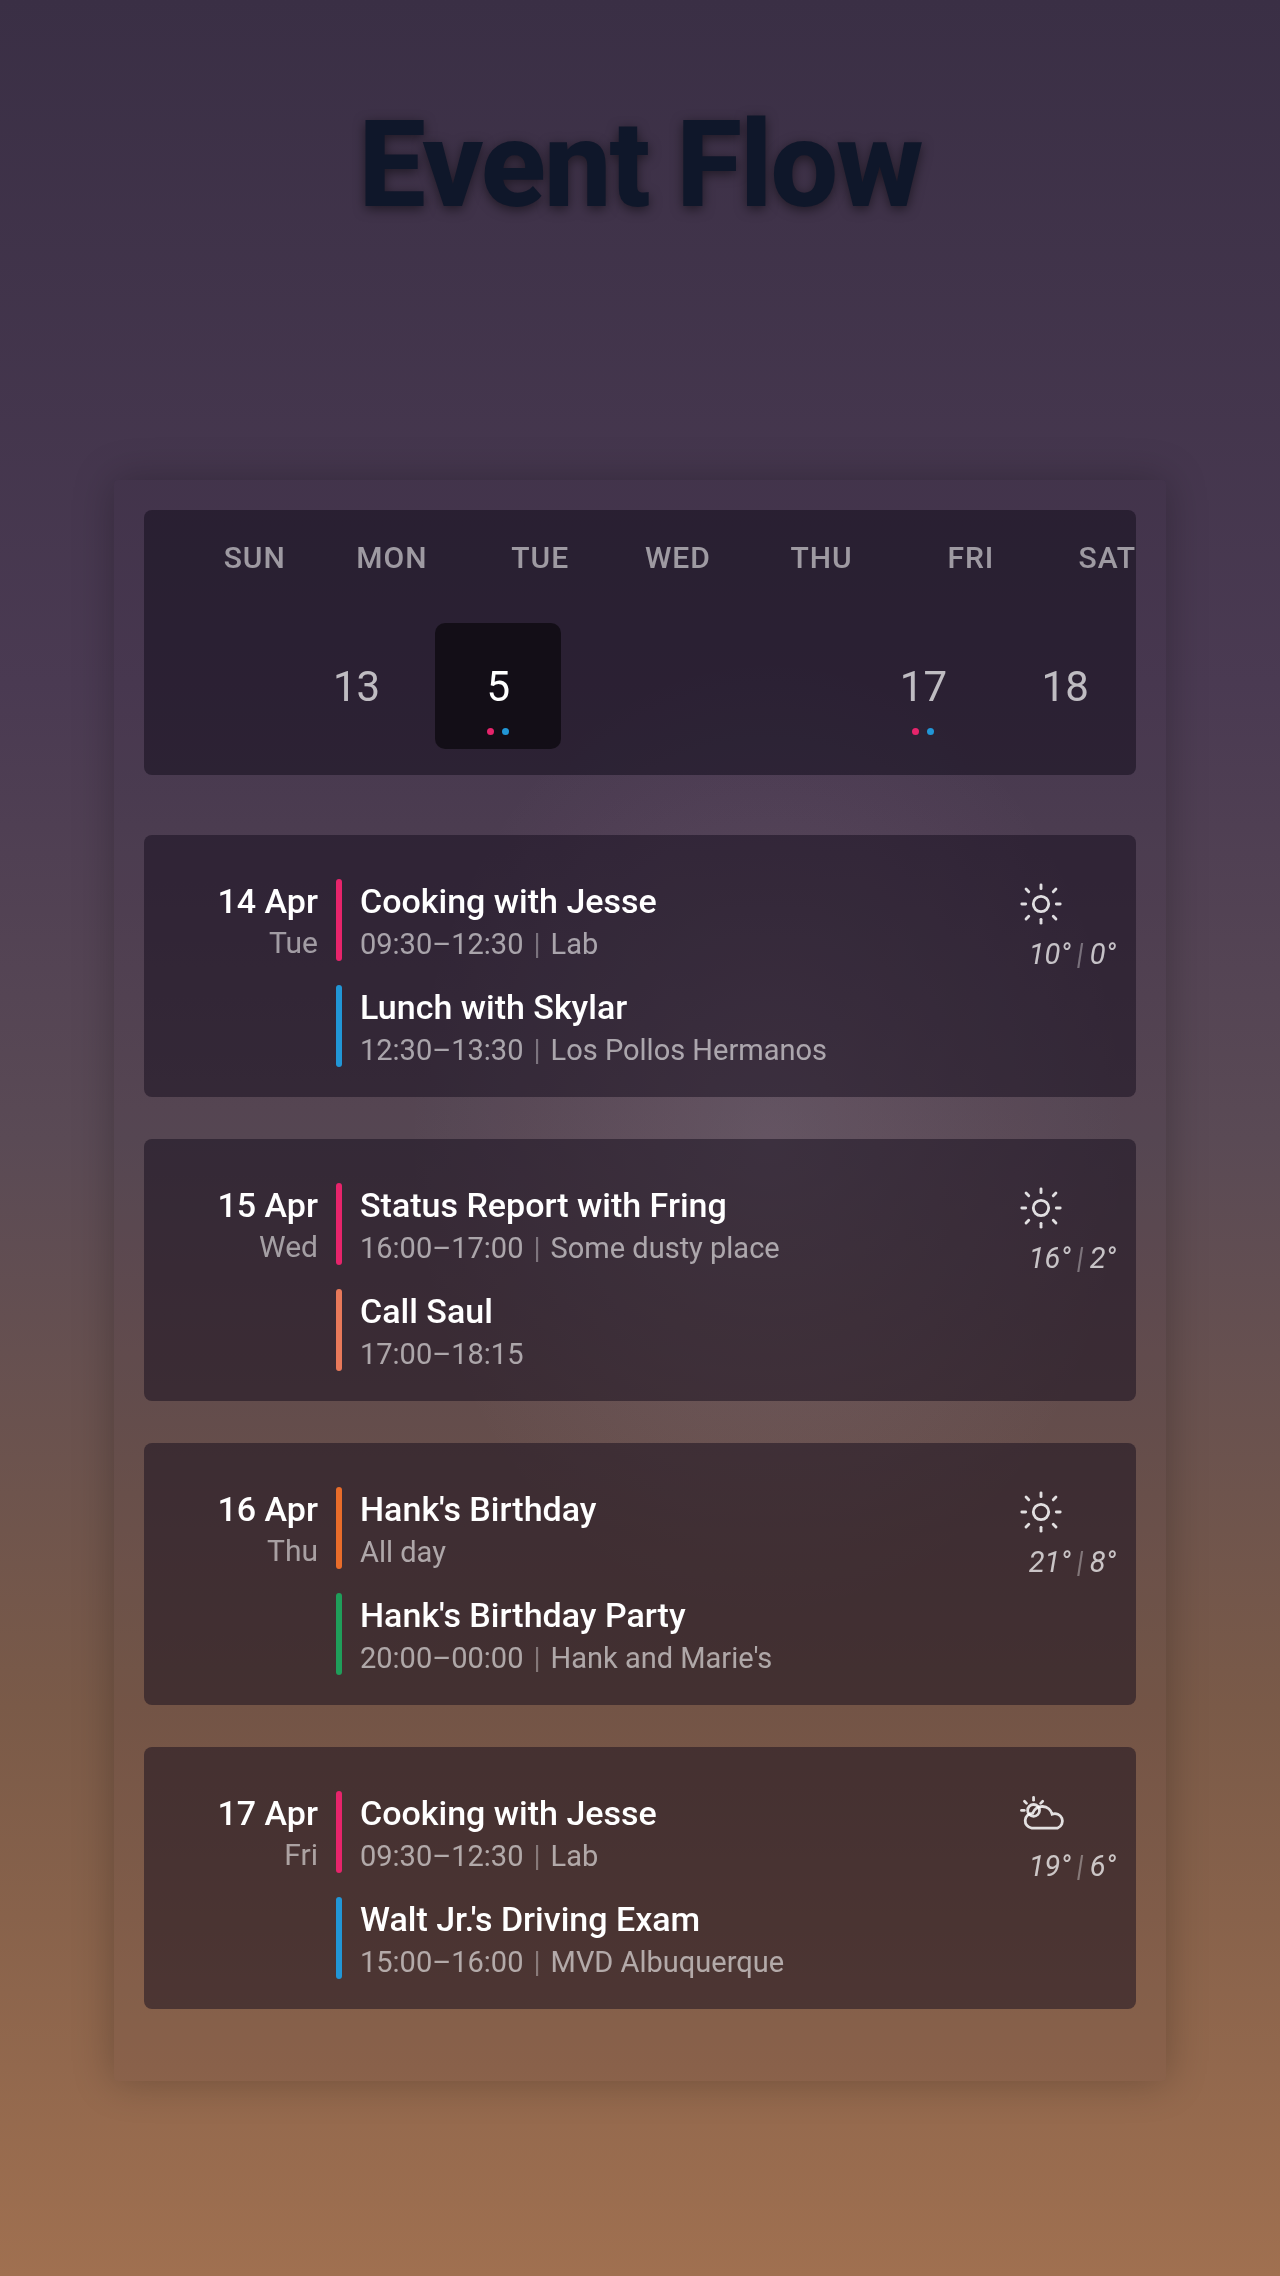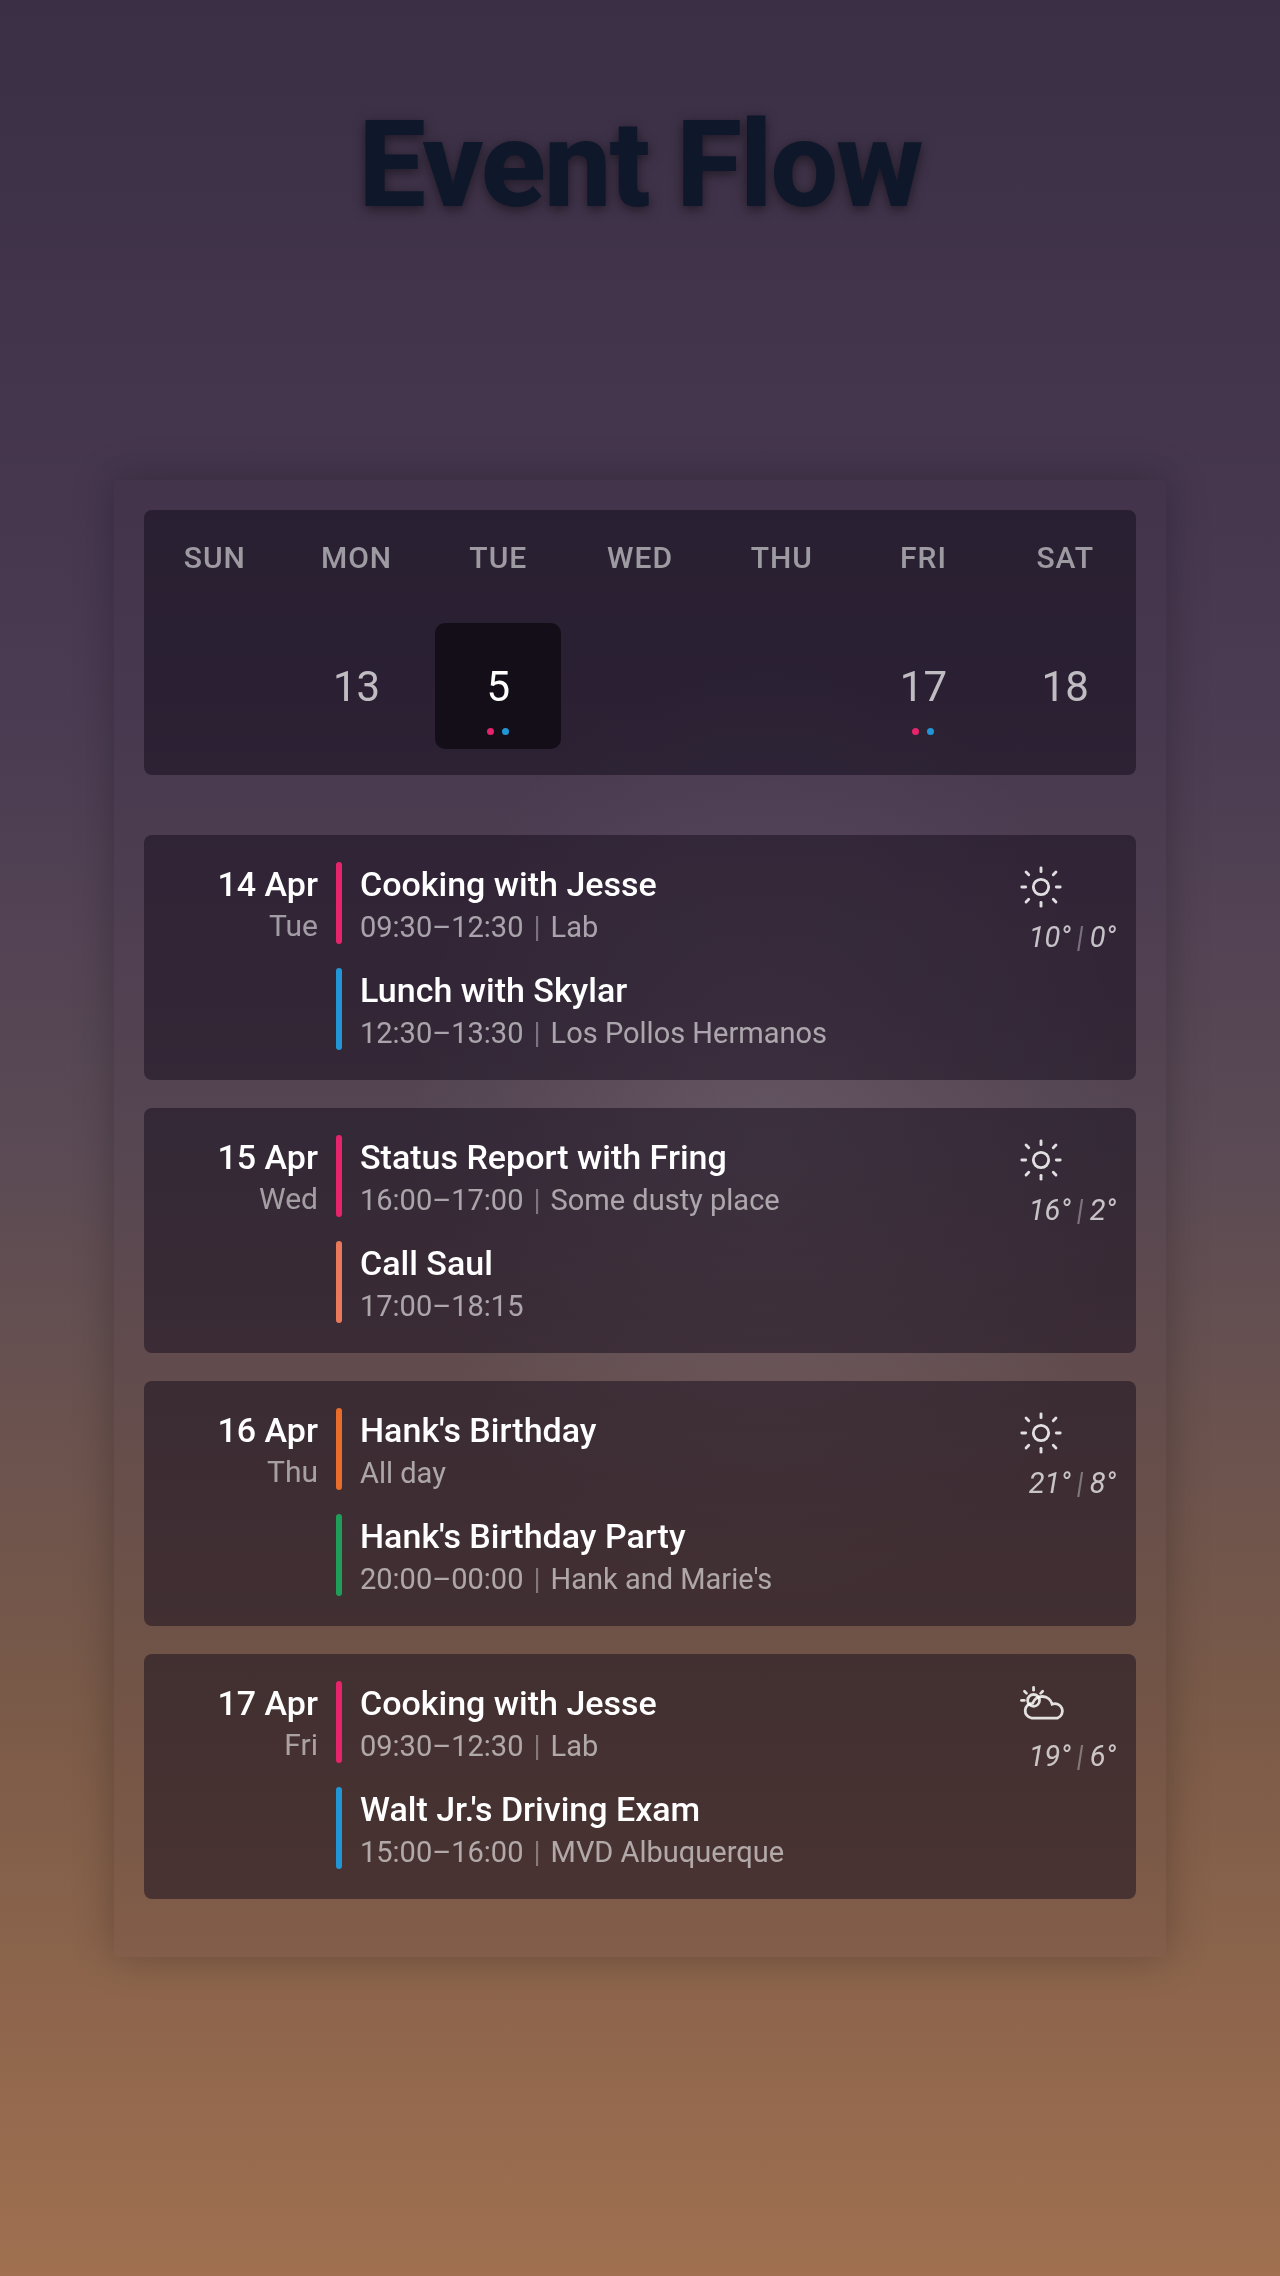--- a/index.html
+++ b/index.html
@@ -58,20 +58,21 @@
   flex: 1;
   text-align: center;
   position: relative;
 }
 
 .day-name {
   color: rgba(255,255,255,0.55);
   font-size: 30px;
   font-weight: 500;
   letter-spacing: 1px;
+  text-align: right;
 }
 
 .day-num-wrap {
   margin-top: 48px;
   display: inline-flex;
   flex-direction: column;
   align-items: center;
   justify-content: center;
   width: 126px;
   height: 126px;
@@ -102,23 +103,23 @@
 
 .dot {
   width: 7px;
   height: 7px;
   border-radius: 50%;
 }
 
 .day-card {
   background: rgba(20, 12, 28, 0.5);
   border-radius: 8px;
-  margin-bottom: 28px;
-  display: flex;
-  padding: 27px 0 30px 0;
+  margin-bottom: 42px;
+  display: flex;
+  padding: 44px 0 30px 0;
 }
 
 .date-col {
   width: 192px;
   text-align: right;
   padding-right: 18px;
   padding-top: 2px;
 }
 
 .date-main {

